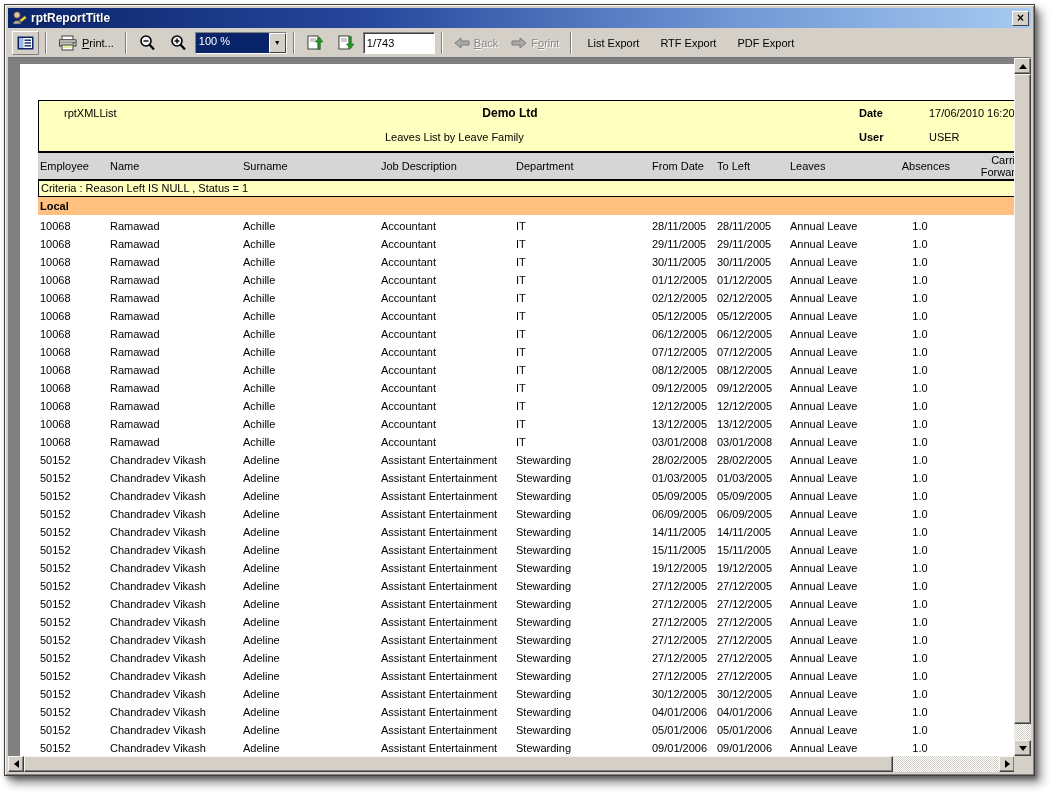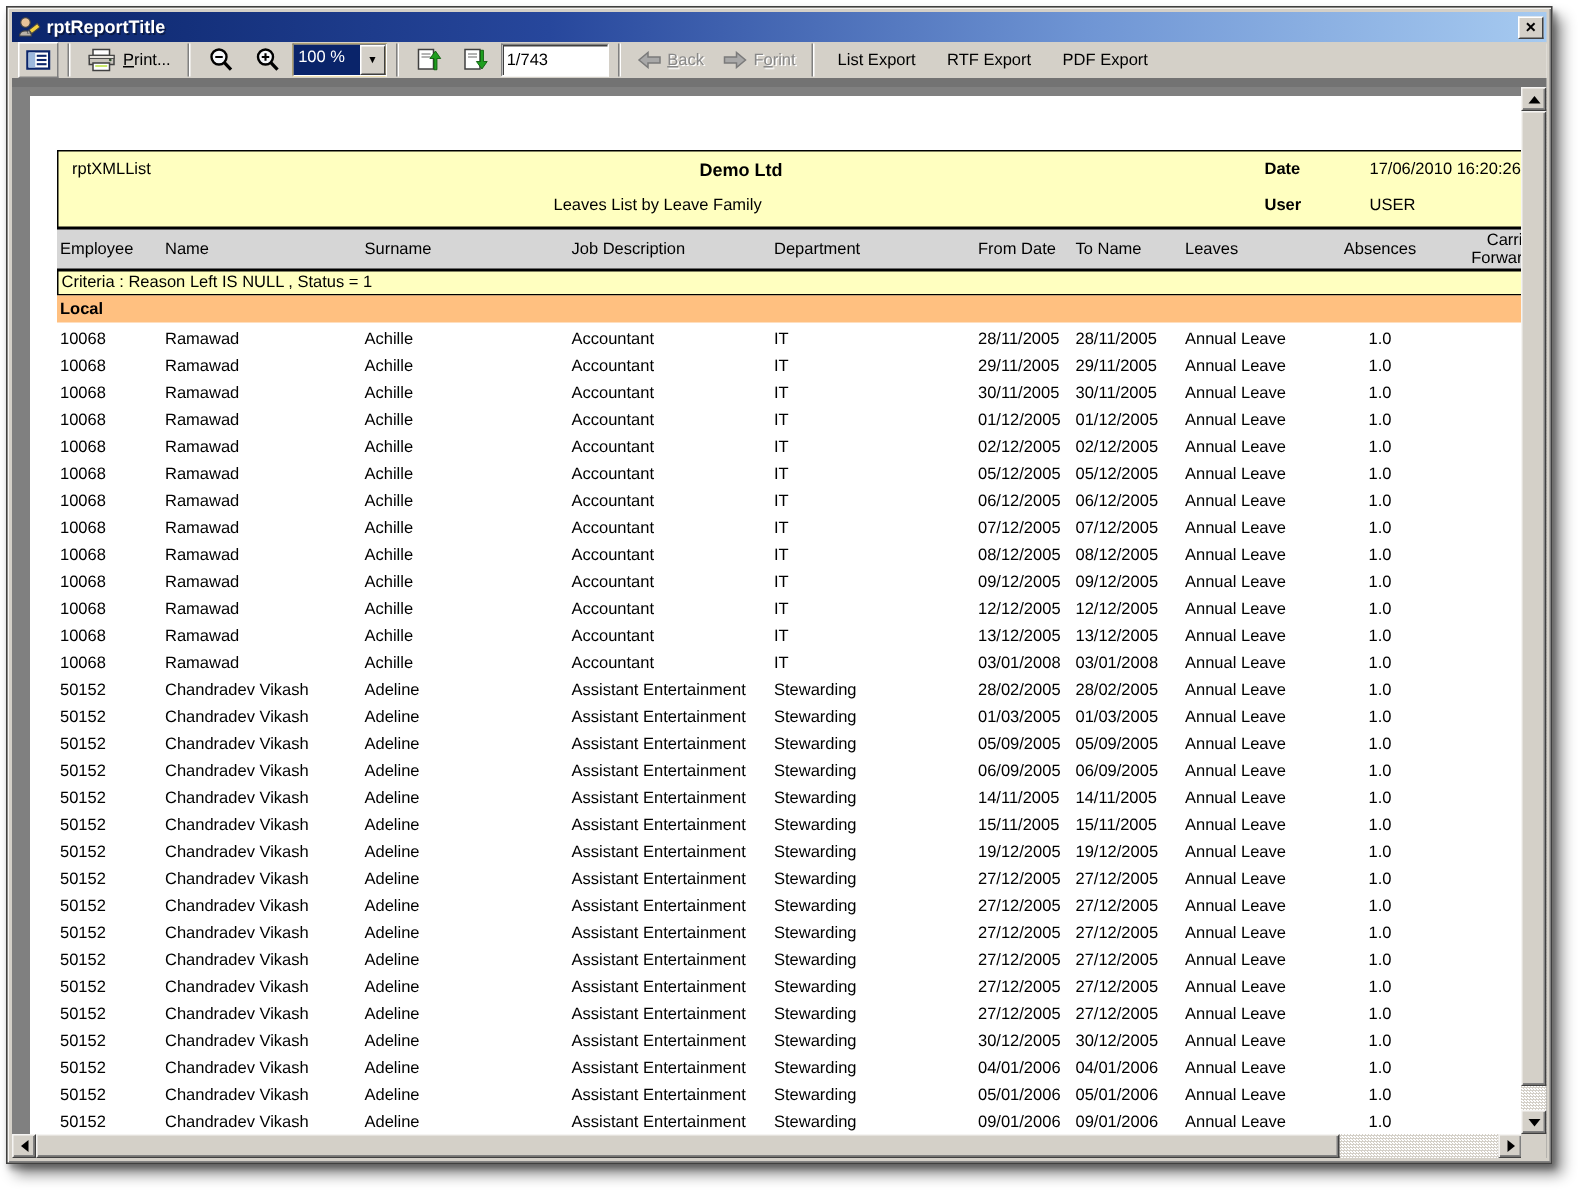--- a/index.html
+++ b/index.html
@@ -16,30 +16,30 @@
   .titlebar { height:20px; display:flex; align-items:center; gap:4px; padding:0 2px 0 3px;
               background:linear-gradient(90deg,#0b256b 0%,#27479c 35%,#6f95d4 70%,#a6caf0 100%); }
   .titlebar .title { color:#fff; font-weight:bold; font-size:12px; flex:1;
                      text-shadow:1px 1px 0 rgba(0,0,0,.4); }
   .btn-close { width:17px; height:15px; background:#d4d0c8;
                border:1px solid; border-color:#fff #404040 #404040 #fff;
                display:flex; align-items:center; justify-content:center;
                font-size:12px; font-weight:bold; line-height:1; color:#000; }
 
   .toolbar { height:30px; display:flex; align-items:center; gap:3px; padding:0 4px;
-             background:#d4d0c8; border-bottom:6px solid #737373; box-shadow:0 1px 0 #fff; }
+             background:#d4d0c8; border-bottom:1px solid #737373; box-shadow:0 1px 0 #fff; }
   .sep { width:2px; height:22px; margin:0 3px;
          border-left:1px solid #808080; border-right:1px solid #fff; }
   .tbtn { display:flex; align-items:center; gap:4px; padding:2px 4px; height:24px;
           background:transparent; border:1px solid transparent; }
   .tbtn.raised { border-color:#fff #808080 #808080 #fff; background:#d4d0c8; }
   .tbtn .lbl { font-size:11px; }
   .tbtn.disabled .lbl { color:#888; text-shadow:1px 1px 0 #fff; }
   .u { text-decoration:underline; }
-  .combo { display:flex; width:63px; height:22px; background:#eab308;
+  .combo { display:flex; width:92px; height:22px; background:#eab308;
            border:1px solid; border-color:#808080 #fff #fff #808080;
            box-shadow: inset 1px 1px 0 #404040; }
   .combo .val { flex:1; background:#0a246a; color:#fff; padding:2px 2px 0 3px; font-size:11px; }
   .combo .drop { width:17px; background:#d4d0c8; border:1px solid; border-color:#fff #404040 #404040 #fff;
                  display:flex; align-items:center; justify-content:center; font-size:7px; color:#000; }
   .pagebox { width:72px; height:22px; background:#fff; border:1px solid;
              border-color:#808080 #fff #fff #808080; box-shadow: inset 1px 1px 0 #404040;
              font-size:11px; padding:0 3px; font-family:"Liberation Sans",sans-serif; }
   .export { padding:4px 8px; font-size:11px; }
 
@@ -61,34 +61,34 @@
   .hscroll .sbtn { width:16px; height:16px; top:0; }
   .tri { width:0; height:0; }
   .tri.up    { border-left:4px solid transparent; border-right:4px solid transparent; border-bottom:5px solid #000; }
   .tri.down  { border-left:4px solid transparent; border-right:4px solid transparent; border-top:5px solid #000; }
   .tri.left  { border-top:4px solid transparent; border-bottom:4px solid transparent; border-right:5px solid #000; }
   .tri.right { border-top:4px solid transparent; border-bottom:4px solid transparent; border-left:5px solid #000; }
 
   
   .rheader { position:absolute; left:18px; top:36px; width:1100px; height:52px;
              background:#ffffc0; border:1px solid #000; }
-  .rheader span { position:absolute; white-space:nowrap; }
+  .rheader span { position:absolute; white-space:nowrap;margin-left:16px; }
   .rh-name { left:9px; top:6px; }
   .rh-company { left:380px; top:5px; width:150px; text-align:center; font-weight:bold; font-size:12px; }
   .rh-title { left:330px; top:30px; width:250px; }
   .rh-datelbl { left:804px; top:6px; font-weight:bold; }
   .rh-dateval { left:874px; top:6px; }
   .rh-userlbl { left:804px; top:30px; font-weight:bold; }
   .rh-userval { left:874px; top:30px; }
 
   .colband { position:absolute; left:18px; top:88px; width:1100px; height:28px;
              background:#d6d6d6; border-top:1px solid #000; border-bottom:1px solid #000;
              display:grid; grid-template-columns:70px 133px 138px 135px 136px 65px 73px 100px 60px;
              padding-left:2px; align-items:center; }
-  .colband .ch8 { text-align:center; }
+  .colband .ch8 { text-align:right; }
   .carr { position:absolute; text-align:right; line-height:12px; }
   .carr1 { left:926px; top:1px;  width:51px; }
   .carr2 { left:916px; top:13px; width:61px; }
 
   .criteria { position:absolute; left:18px; top:116px; width:1100px; height:17px;
               background:#ffffc0; border:1px solid #000; line-height:15px; padding-left:2px; }
   .localband { position:absolute; left:18px; top:133px; width:1100px; height:18px;
                background:#ffc080; font-weight:bold; line-height:18px; padding-left:2px; }
 
   .tbody { position:absolute; left:0; top:153px; width:1100px; }
@@ -244,21 +244,21 @@
           <span class="rh-userval">USER</span>
         </div>
 
         <div class="colband">
           <span class="ch0">Employee</span>
           <span class="ch1">Name</span>
           <span class="ch2">Surname</span>
           <span class="ch3">Job Description</span>
           <span class="ch4">Department</span>
           <span class="ch5">From Date</span>
-          <span class="ch6">To Name</span>
+          <span class="ch6">To Left</span>
           <span class="ch7">Leaves</span>
           <span class="ch8">Absences</span>
           <span class="carr carr1">Carri</span>
           <span class="carr carr2">Forwar</span>
         </div>
 
         <div class="criteria">Criteria : Reason Left IS NULL , Status = 1</div>
         <div class="localband">Local</div>
 
         <div class="tbody">

